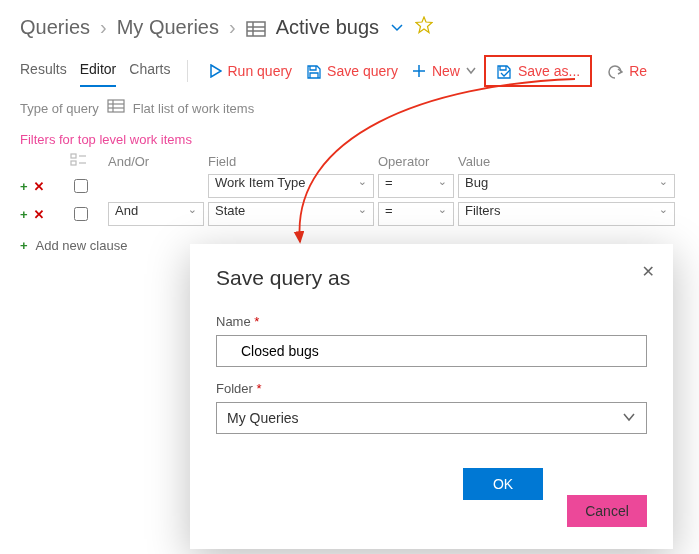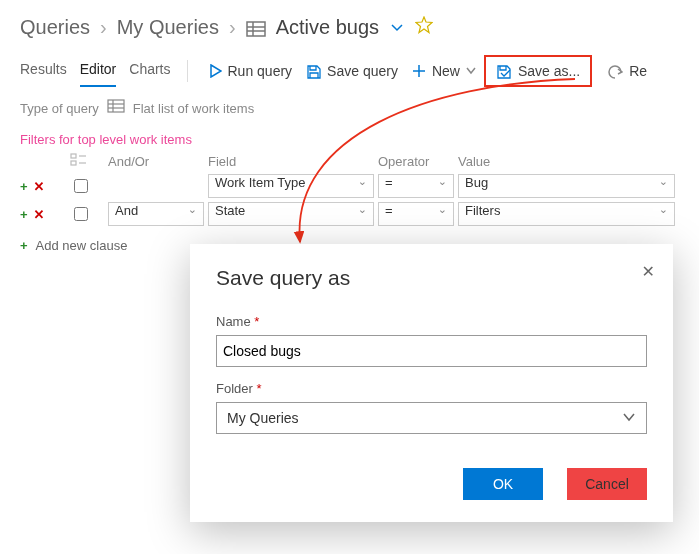--- a/index.html
+++ b/index.html
@@ -45,21 +45,21 @@
     height: 22px;
     background: #ddd;
     margin: 0 14px;
   }
   .act {
     display: flex;
     align-items: center;
     gap: 6px;
     padding: 4px 6px;
     cursor: pointer;
-    color: #404040;
+    color: #ef4444;
   }
   .act svg { display: block; }
   .act .blue { color: #0078d4; }
   .save-as-box {
     border: 2px solid #e8301b;
     padding: 2px 4px;
   }
   .undo { margin-left: 8px; }
   .subrow {
     display: flex;
@@ -146,21 +146,21 @@
     font-size: 13px;
     color: #555;
     margin-bottom: 6px;
     margin-top: 14px;
   }
   .dialog .req { color: #c00; }
   .dialog input[type=text] {
     width: 100%;
     height: 32px;
     border: 1px solid #999;
-    padding: 0 6px;
+    padding: 0 24px;
     font-size: 14px;
   }
   .dialog .folder {
     width: 100%;
     height: 32px;
     border: 1px solid #999;
     padding: 0 10px;
     font-size: 14px;
     display: flex;
     align-items: center;
@@ -174,21 +174,21 @@
     margin-top: 34px;
   }
   .btn {
     min-width: 80px;
     height: 32px;
     border: none;
     font-size: 14px;
     cursor: pointer;
   }
   .btn.primary { background: #0078d4; color: #fff; }
-  .btn.secondary { background: #ef4444; color: #333; }
+  .btn.secondary { background: #ec4899; color: #333; margin-top: 27px; }
   
   svg.arrow {
     position: absolute;
     left: 280px;
     top: 74px;
     pointer-events: none;
   }
 </style>
 </head>
 <body>

